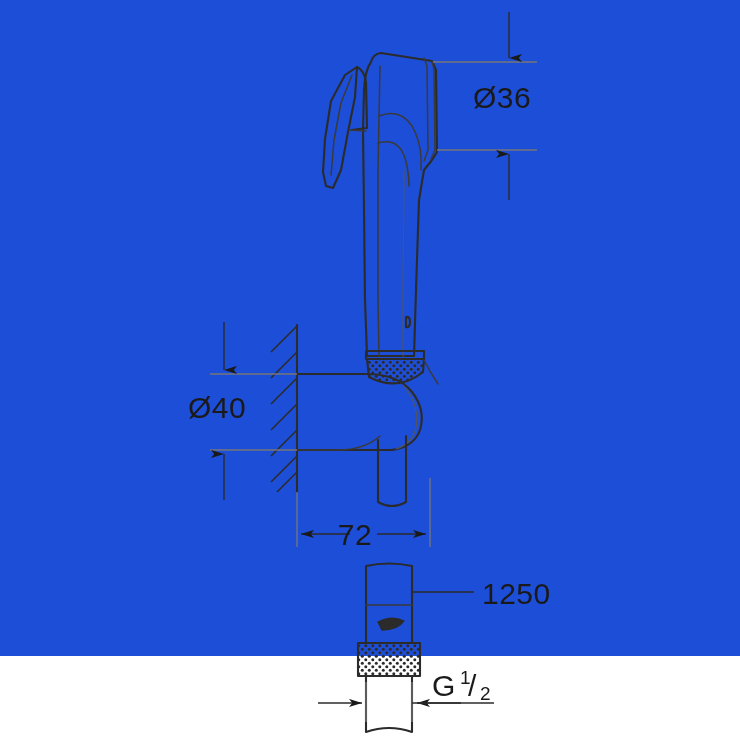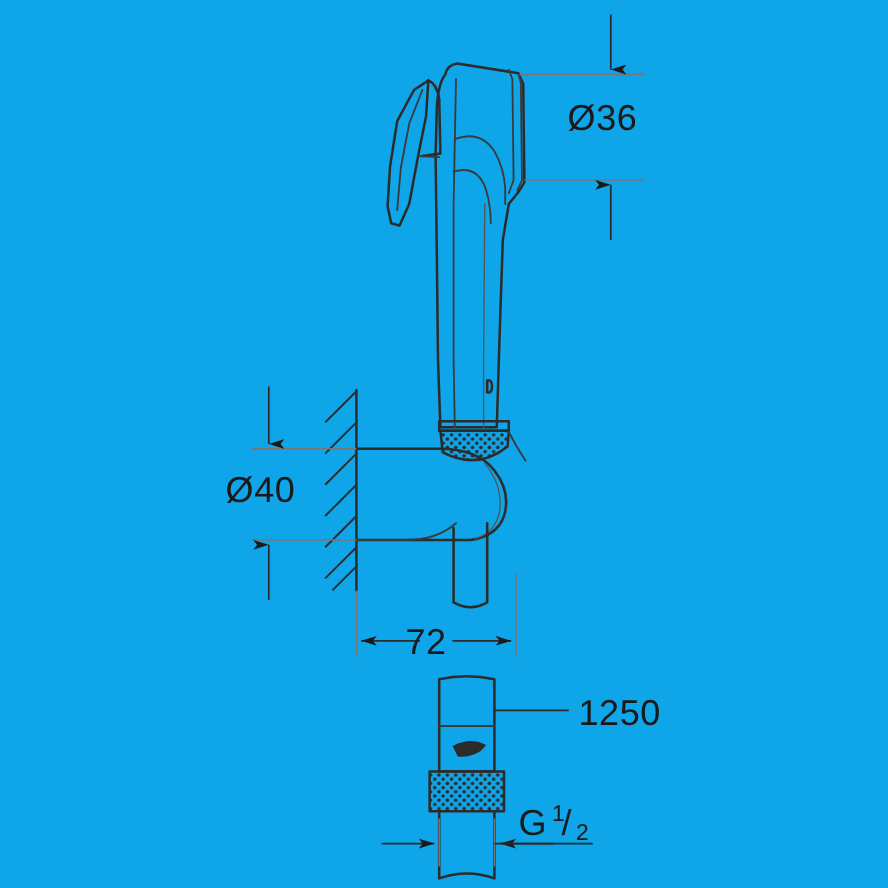--- a/index.html
+++ b/index.html
@@ -10,22 +10,22 @@
   }
   body {
     width: 740px;
     height: 740px;
     overflow: hidden;
     font-family: "Liberation Sans", sans-serif;
   }
   #drawing-root {
     position: relative;
     width: 740px;
-    height: 740px;
-    background: #0ea5e9;
+    height: 656px;
+    background: #1d4ed8;
   }
   svg#tech-drawing {
     display: block;
     width: 740px;
     height: 740px;
   }
   .dim-text {
     font-family: "Liberation Sans", sans-serif;
     fill: #1a1a1a;
     font-size: 30px;

